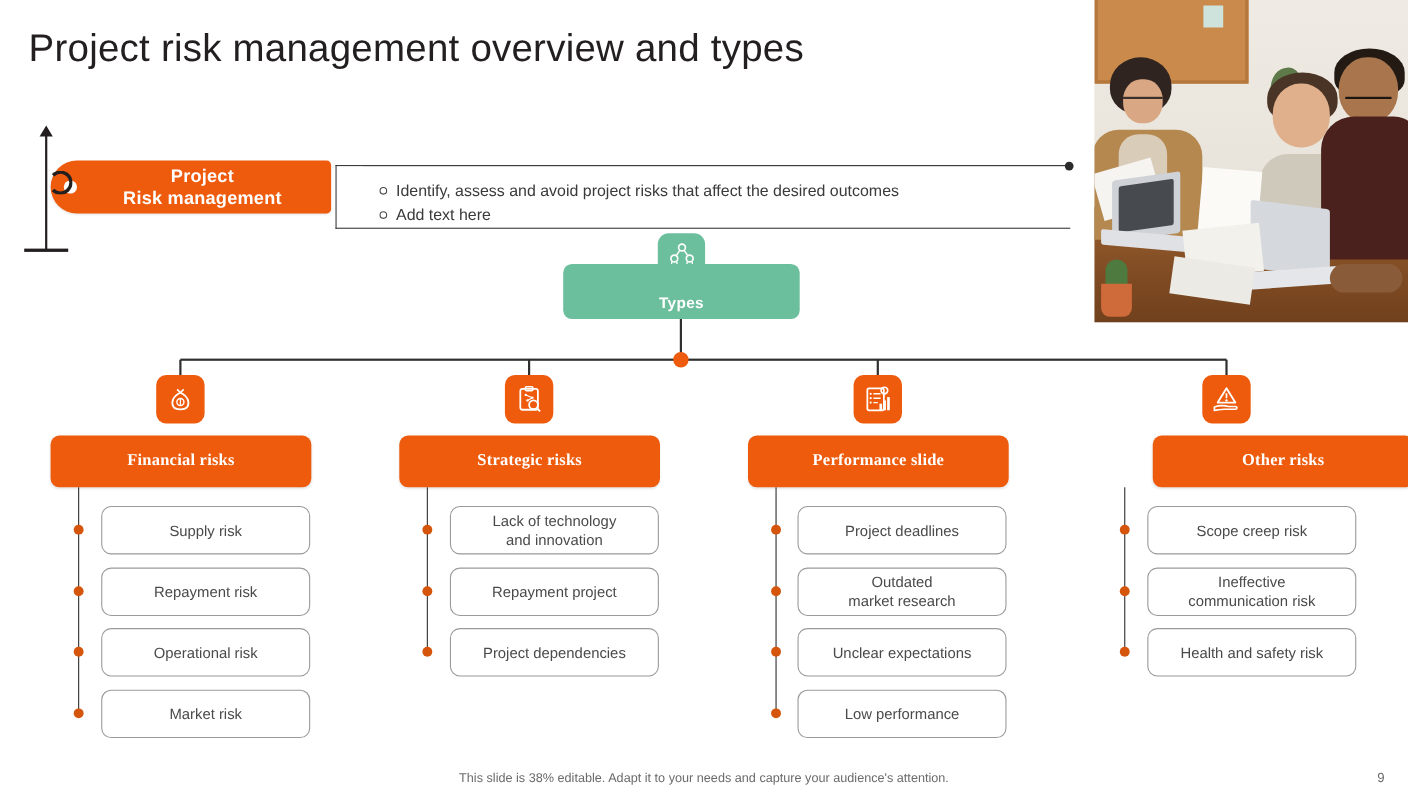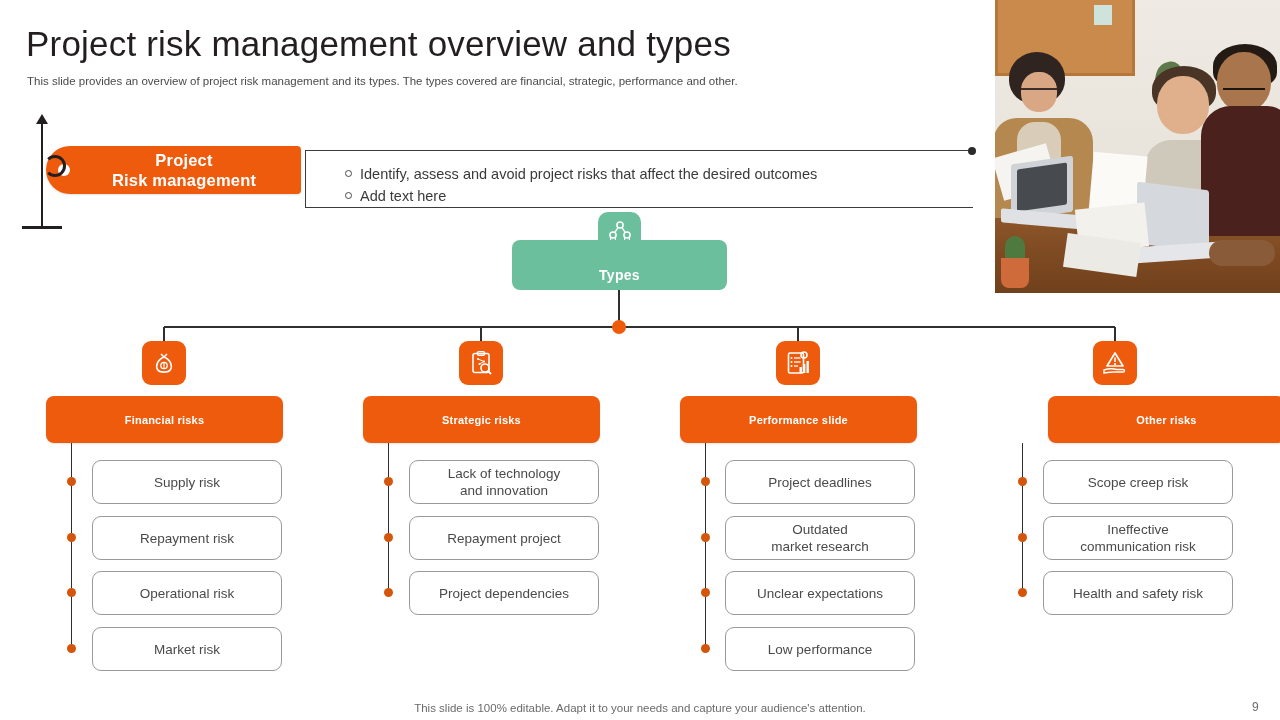--- a/index.html
+++ b/index.html
@@ -116,21 +116,21 @@
     position:absolute;top:341px;width:44px;height:44px;
     background:#EE5B0C;border-radius:9px;
     display:flex;align-items:center;justify-content:center;
   }
   .cat-head{
     position:absolute;top:396px;height:47px;
     background:#EE5B0C;border-radius:8px;
     display:flex;align-items:center;justify-content:center;
     box-shadow:0 1px 2px rgba(0,0,0,.10);
   }
-  .cat-head span{color:#ffffff;font-weight:bold;font-size:11px;letter-spacing:.2px;}
+  .cat-head span{color:#ffffff;font-weight:bold;font-size:15px;letter-spacing:.2px;font-family:Liberation Serif, serif;}
 
   .spine{position:absolute;width:1.3px;background:#2f2f2f;}
   .item{
     position:absolute;height:42px;
     border:1px solid #9a9a9a;border-radius:9px;background:#ffffff;
     display:flex;align-items:center;justify-content:center;text-align:center;
   }
   .item span{font-size:13.5px;line-height:17px;color:#4a4a4a;}
   .item-dot{position:absolute;width:9px;height:9px;border-radius:50%;background:#D4550B;}
 
@@ -143,21 +143,20 @@
     position:absolute;left:1252px;top:700px;
     font-size:12px;color:#6b6b6b;
   }
 </style>
 </head>
 <body>
 
 <div class="slide">
 
   <div class="title">Project risk management overview and types</div>
-  <div class="subtitle">This slide provides an overview of project risk management and its types. The types covered are financial, strategic, performance and other.</div>
 
   <div class="photo">
     <div class="wall"></div>
     <div class="cork">
       <div class="note"></div>
     </div>
     <div class="plant"></div>
     <div class="table"></div>
     <div class="p1hair"></div>
     <div class="p1head"></div>
@@ -353,15 +352,15 @@
       <div class="item-dot" style="left: 1018px; top: 532.5px;"></div>
       <div class="item" style="left: 1043px; top: 516px; width: 188px;">
         <span>Ineffective<br>communication risk</span>
       </div>
       <div class="item-dot" style="left: 1018px; top: 587.5px;"></div>
       <div class="item" style="left: 1043px; top: 571px; width: 188px;">
         <span>Health and safety risk</span>
       </div>
     </div>
 
-  <div class="footer">This slide is 100% editable. Adapt it to your needs and capture your audience's attention.</div>
+  <div class="footer">This slide is 38% editable. Adapt it to your needs and capture your audience's attention.</div>
   <div class="pagenum">9</div>
 </div>
 
 </body></html>

